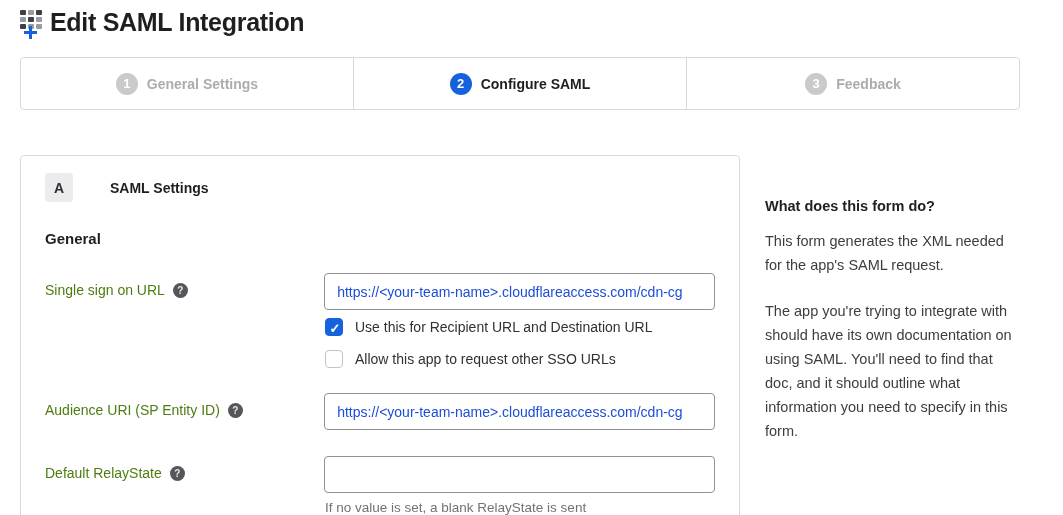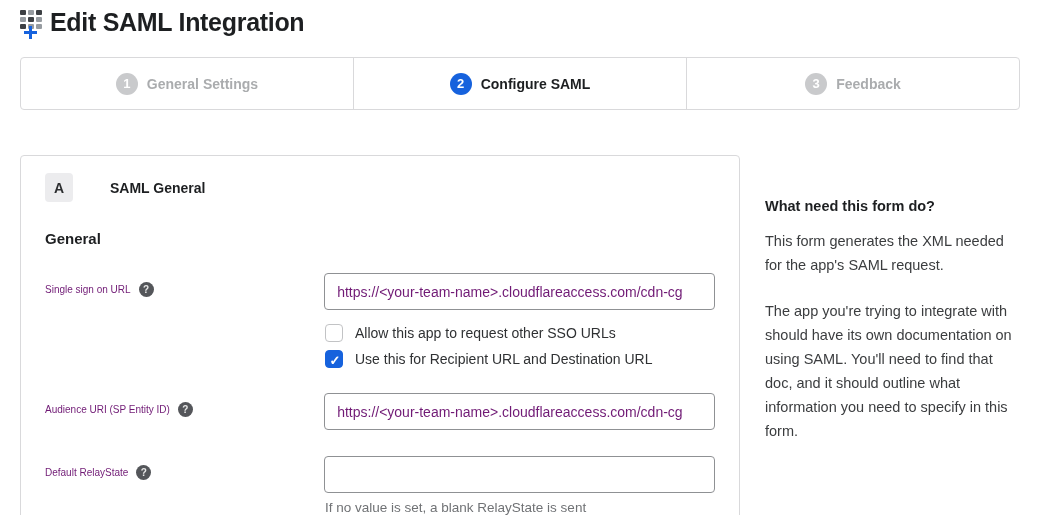--- a/index.html
+++ b/index.html
@@ -34,27 +34,27 @@
   .panel { position:absolute; left:20px; top:155px; width:720px; height:420px;
     border:1px solid #d9d9db; border-radius:4px; background:#fff; padding:17px 24px 0 24px; }
   .section-head { display:flex; align-items:center; }
   .section-badge { width:28px; height:29px; background:#ececee; border-radius:4px;
     display:flex; align-items:center; justify-content:center; font-size:14px; font-weight:700; color:#2c2e30; }
   .section-title { margin-left:37px; font-size:14px; font-weight:700; color:#1d1f21; }
   .group-heading { margin-top:28px; font-size:15px; font-weight:700; color:#1d1f21; }
 
   .field-row { display:flex; align-items:flex-start; margin-top:26px; }
   .field-label-col { width:280px; padding-top:9px; display:flex; align-items:center; }
-  .field-label { font-size:10px; color:#701a75; }
+  .field-label { font-size:14px; color:#4d7c0f; }
   .help-icon { display:inline-flex; align-items:center; justify-content:center; margin-left:8px;
     width:15px; height:15px; border-radius:50%; background:#54565a; color:#e8e8e8;
     font-size:10px; font-weight:700; cursor:pointer; }
   .help-icon:after { content:"?"; }
   .text-input { width:392px; height:37px; border:1px solid #8f9194; border-radius:4px;
-    padding:0 12px; font-size:14px; color:#701a75; font-family:"Liberation Sans", sans-serif;
+    padding:0 12px; font-size:14px; color:#1d4ed8; font-family:"Liberation Sans", sans-serif;
     background:#fff; outline:none; }
 
   .checkbox-row { display:flex; align-items:center; margin-left:280px; margin-top:14px; }
   .checkbox-row.first { margin-top:8px; }
   .checkbox { width:18px; height:18px; border:1px solid #c2c3c5; border-radius:4px; background:#fff;
     flex:0 0 auto; cursor:pointer; position:relative; }
   .checkbox.checked { background:#1662dd; border-color:#1662dd; }
   .checkbox.checked:after { content:"✓"; position:absolute; left:0; top:0; width:18px; height:18px;
     color:#fff; font-size:13px; font-weight:700; display:flex; align-items:center; justify-content:center; }
   .checkbox-label { margin-left:12px; font-size:14px; color:#2f3133; }
@@ -101,41 +101,41 @@
     <div class="step">
       <span class="step-circle">3</span>
       <span class="step-label">Feedback</span>
     </div>
   </div>
 
   <div class="panel">
 
     <div class="section-head">
       <span class="section-badge">A</span>
-      <span class="section-title">SAML General</span>
+      <span class="section-title">SAML Settings</span>
     </div>
 
     <div class="group-heading">General</div>
 
     <div class="field-row">
       <div class="field-label-col">
         <span class="field-label">Single sign on URL</span>
         <span class="help-icon"></span>
       </div>
       <input class="text-input" type="text" value="https://&lt;your-team-name&gt;.cloudflareaccess.com/cdn-cg" style="">
     </div>
 
+    <div class="checkbox-row first">
+      <span class="checkbox checked"></span>
+      <span class="checkbox-label">Use this for Recipient URL and Destination URL</span>
+    </div>
+
     <div class="checkbox-row">
       <span class="checkbox"></span>
       <span class="checkbox-label">Allow this app to request other SSO URLs</span>
-    </div>
-
-    <div class="checkbox-row first">
-      <span class="checkbox checked"></span>
-      <span class="checkbox-label">Use this for Recipient URL and Destination URL</span>
     </div>
 
     <div class="field-row" style="margin-top:25px;">
       <div class="field-label-col">
         <span class="field-label">Audience URI (SP Entity ID)</span>
         <span class="help-icon"></span>
       </div>
       <input class="text-input" type="text" value="https://&lt;your-team-name&gt;.cloudflareaccess.com/cdn-cg" style="">
     </div>
 
@@ -144,18 +144,18 @@
         <span class="field-label">Default RelayState</span>
         <span class="help-icon"></span>
       </div>
       <input class="text-input" type="text" value="" style="">
     </div>
     <div class="field-hint">If no value is set, a blank RelayState is sent</div>
 
   </div>
 
   <div class="sidebar">
-    <h3>What need this form do?</h3>
+    <h3>What does this form do?</h3>
     <p>This form generates the XML needed for the app's SAML request.</p>
     <p>The app you're trying to integrate with should have its own documentation on using SAML. You'll need to find that doc, and it should outline what information you need to specify in this form.</p>
   </div>
 
 </div>
 
 </body></html>

